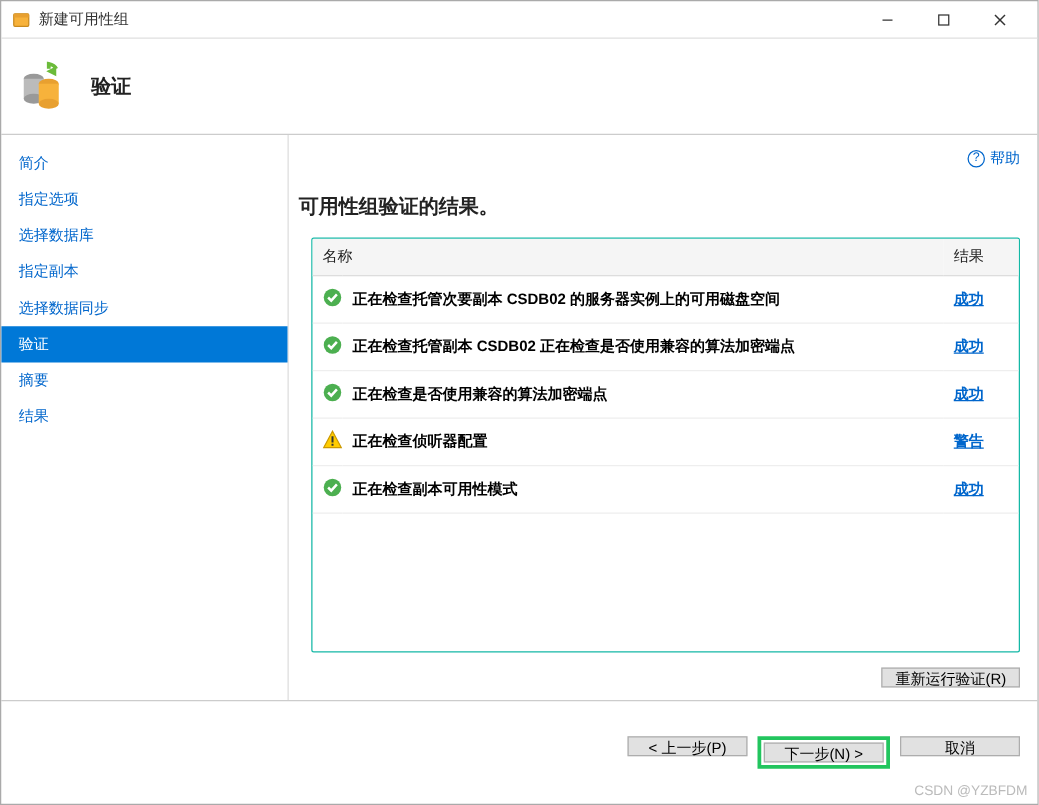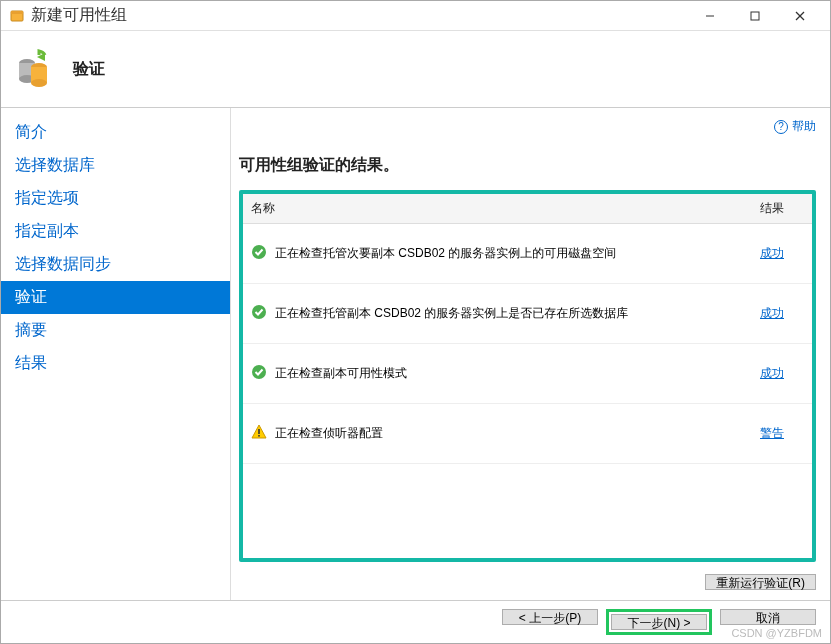--- a/index.html
+++ b/index.html
@@ -1,46 +1,46 @@
 <!DOCTYPE html>
 <html><head>
   <meta charset="utf-8">
   <style>
     * { box-sizing: border-box; margin: 0; padding: 0; }
     body { font-family: "Microsoft YaHei", "Segoe UI", sans-serif; font-size: 12px; background: #f0f0f0; }
     .window { width: 831px; height: 644px; background: #fff; border: 1px solid #aaa; display: flex; flex-direction: column; position: relative; }
     .titlebar { height: 30px; display: flex; align-items: center; padding: 0 8px; border-bottom: 1px solid #e0e0e0; }
     .titlebar .app-icon { width: 16px; height: 16px; margin-right: 6px; display: inline-flex; }
-    .titlebar .title { flex: 1; font-size: 16px; color: #333; }
+    .titlebar .title { flex: 1; font-size: 12px; color: #333; }
     .win-controls { display: flex; }
     .win-btn { width: 45px; height: 28px; display: flex; align-items: center; justify-content: center; color: #333; cursor: pointer; }
     .header-section { padding: 18px 14px; display: flex; align-items: center; border-bottom: 1px solid #ccc; }
     .header-icon { width: 40px; height: 40px; margin-right: 18px; }
     .header-title { font-size: 16px; font-weight: bold; color: #222; }
     .body { flex: 1; display: flex; overflow: hidden; }
     .sidebar { width: 230px; border-right: 1px solid #ddd; padding-top: 8px; }
-    .nav-item { padding: 6px 14px; color: #0066cc; cursor: pointer; font-size: 16px; }
+    .nav-item { padding: 6px 14px; color: #0066cc; cursor: pointer; font-size: 12px; }
     .nav-item.active { background: #0078d7; color: #fff; }
     .content { flex: 1; display: flex; flex-direction: column; padding: 10px 14px 10px 8px; position: relative; }
     .help-row { text-align: right; padding: 0 0 20px 0; }
     .help-link { color: #0066cc; cursor: pointer; display: inline-flex; align-items: center; gap: 4px; }
     .help-link .qicon { width: 14px; height: 14px; border: 1px solid #0066cc; border-radius: 50%; display: inline-flex; align-items: center; justify-content: center; font-size: 10px; color: #0066cc; }
     .subtitle { font-weight: bold; font-size: 16px; color: #222; margin-bottom: 14px; }
-    .table-wrap { border: 4px solid #14b8a6; border-radius: 2px; flex: 1; display: flex; flex-direction: column; overflow: hidden; }
+    .table-wrap { border: 1px solid #14b8a6; border-radius: 2px; flex: 1; display: flex; flex-direction: column; overflow: hidden; margin-left: 10px; }
     .table { width: 100%; border-collapse: collapse; font-size: 12px; }
     .table thead th { text-align: left; padding: 6px 8px; background: #f5f5f5; border-bottom: 1px solid #ddd; font-weight: normal; color: #222; }
     .table th.col-name { width: auto; }
     .table th.col-result { width: 60px; }
-    .table td { padding: 20px 8px; border-bottom: 1px solid #eee; vertical-align: middle; }
+    .table td { padding: 9px 8px; border-bottom: 1px solid #eee; vertical-align: middle; font-weight: bold; }
     .table td.icon-cell { width: 22px; padding-right: 0; }
     .status-icon { width: 16px; height: 16px; display: inline-block; }
     .result-link { color: #0066cc; text-decoration: underline; cursor: pointer; }
     .rerun-row { text-align: right; padding: 12px 0 0 0; }
     .btn { min-width: 96px; height: 16px; border: 1px solid #adadad; background: #e1e1e1; font-size: 12px; cursor: pointer; padding: 0 10px; }
-    .footer { border-top: 1px solid #ccc; padding: 8px 14px; display: flex; justify-content: flex-end; gap: 8px; } 
+    .footer { border-top: 1px solid #ccc; padding: 28px 14px; display: flex; justify-content: flex-end; gap: 8px; } 
     .highlight-box { border: 3px solid #22c55e; padding: 2px; display: inline-block; }
     .watermark { position: absolute; bottom: 4px; right: 8px; font-size: 11px; color: #bbb; }
   </style>
 </head>
 <body>
 
 <div class="window">
 
   <div class="titlebar">
     <span class="app-icon">
@@ -83,22 +83,22 @@
         <ellipse cx="24" cy="34" rx="8" ry="4" fill="#e8a030"></ellipse>
       </svg>
     </span>
     <div class="header-title">验证</div>
   </div>
 
   <div class="body">
 
     <div class="sidebar" id="sidebar">
         <div class="nav-item">简介</div>
+        <div class="nav-item">指定选项</div>
         <div class="nav-item">选择数据库</div>
-        <div class="nav-item">指定选项</div>
         <div class="nav-item">指定副本</div>
         <div class="nav-item">选择数据同步</div>
         <div class="nav-item active">验证</div>
         <div class="nav-item">摘要</div>
         <div class="nav-item">结果</div>
       </div>
 
     <div class="content">
       <div class="help-row">
         <span class="help-link">
@@ -124,39 +124,47 @@
                     <path d="M4.5 8 L7 10.5 L11.5 5.5" stroke="#fff" stroke-width="2" fill="none"></path>
                   </svg></td>
                 <td>正在检查托管次要副本 CSDB02 的服务器实例上的可用磁盘空间</td>
                 <td><span class="result-link">成功</span></td>
               </tr>
               <tr>
                 <td class="icon-cell"><svg class="status-icon" viewBox="0 0 16 16">
                     <circle cx="8" cy="8" r="7" fill="#4caf50"></circle>
                     <path d="M4.5 8 L7 10.5 L11.5 5.5" stroke="#fff" stroke-width="2" fill="none"></path>
                   </svg></td>
-                <td>正在检查托管副本 CSDB02 的服务器实例上是否已存在所选数据库</td>
+                <td>正在检查托管副本 CSDB02 正在检查是否使用兼容的算法加密端点</td>
                 <td><span class="result-link">成功</span></td>
               </tr>
               <tr>
                 <td class="icon-cell"><svg class="status-icon" viewBox="0 0 16 16">
                     <circle cx="8" cy="8" r="7" fill="#4caf50"></circle>
                     <path d="M4.5 8 L7 10.5 L11.5 5.5" stroke="#fff" stroke-width="2" fill="none"></path>
                   </svg></td>
-                <td>正在检查副本可用性模式</td>
+                <td>正在检查是否使用兼容的算法加密端点</td>
                 <td><span class="result-link">成功</span></td>
               </tr>
               <tr>
                 <td class="icon-cell"><svg class="status-icon" viewBox="0 0 16 16">
                     <polygon points="8,1 15,14 1,14" fill="#ffcc00" stroke="#cc9900"></polygon>
                     <rect x="7.2" y="5" width="1.6" height="5" fill="#333"></rect>
                     <rect x="7.2" y="11" width="1.6" height="1.6" fill="#333"></rect>
                   </svg></td>
                 <td>正在检查侦听器配置</td>
                 <td><span class="result-link">警告</span></td>
+              </tr>
+              <tr>
+                <td class="icon-cell"><svg class="status-icon" viewBox="0 0 16 16">
+                    <circle cx="8" cy="8" r="7" fill="#4caf50"></circle>
+                    <path d="M4.5 8 L7 10.5 L11.5 5.5" stroke="#fff" stroke-width="2" fill="none"></path>
+                  </svg></td>
+                <td>正在检查副本可用性模式</td>
+                <td><span class="result-link">成功</span></td>
               </tr>
             </tbody>
         </table>
       </div>
 
       <div class="rerun-row">
         <button class="btn">重新运行验证(R)</button>
       </div>
     </div>
   </div>

